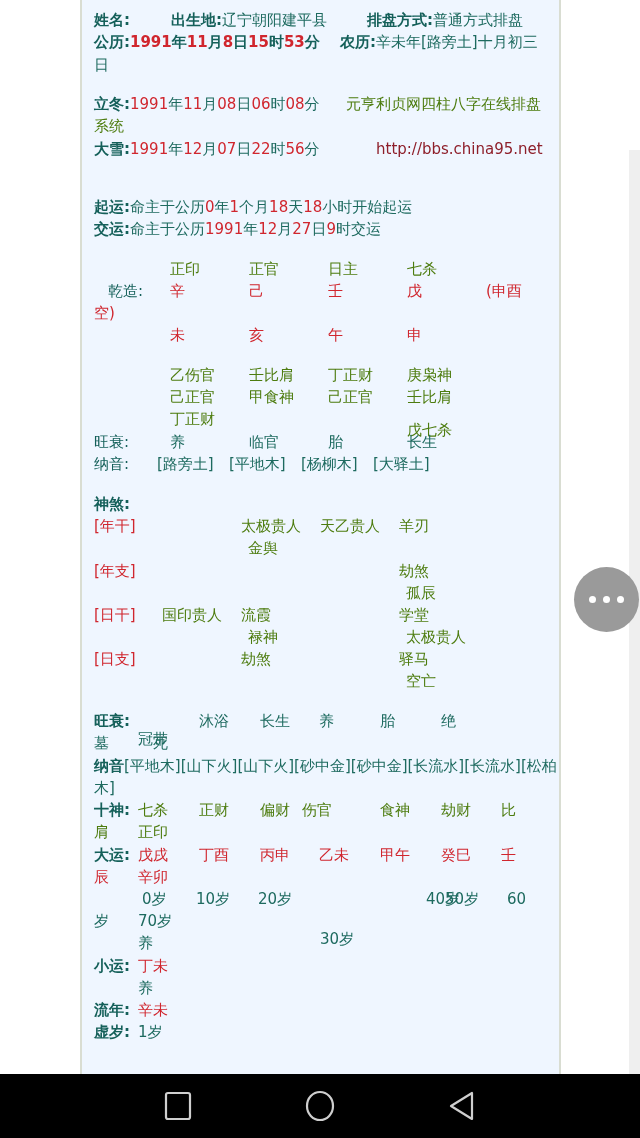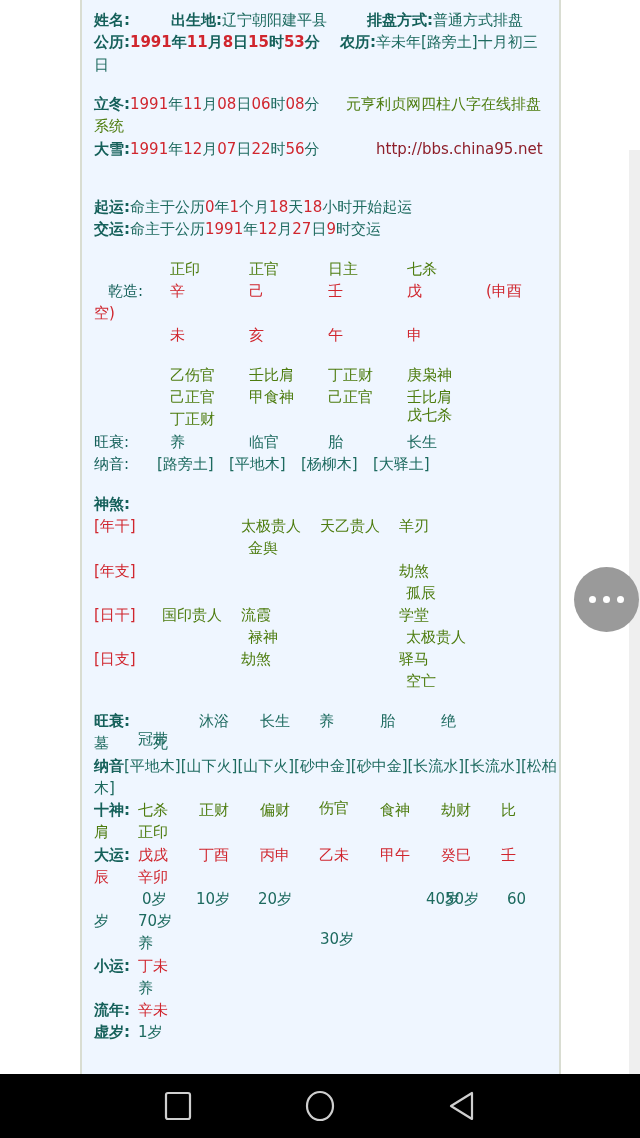--- a/index.html
+++ b/index.html
@@ -86,21 +86,21 @@
 
 <div class="ln b" style="left:170px;top:364px;">乙伤官</div>
 <div class="ln b" style="left:170px;top:386px;">己正官</div>
 <div class="ln b" style="left:170px;top:408px;">丁正财</div>
 <div class="ln b" style="left:249px;top:364px;">壬比肩</div>
 <div class="ln b" style="left:249px;top:386px;">甲食神</div>
 <div class="ln b" style="left:328px;top:364px;">丁正财</div>
 <div class="ln b" style="left:328px;top:386px;">己正官</div>
 <div class="ln b" style="left:407px;top:364px;">庚枭神</div>
 <div class="ln b" style="left:407px;top:386px;">壬比肩</div>
-<div class="ln b" style="left:407px;top:404px;">戊七杀</div>
+<div class="ln b" style="left:407px;top:419px;">戊七杀</div>
 
 <div class="ln lbl-n" style="left:94px;top:431px;">旺衰:</div>
 <div class="ln g" style="left:170px;top:431px;">养</div>
 <div class="ln g" style="left:249px;top:431px;">临官</div>
 <div class="ln g" style="left:328px;top:431px;">胎</div>
 <div class="ln g" style="left:407px;top:431px;">长生</div>
 
 <div class="ln lbl-n" style="left:94px;top:453px;">纳音:</div>
 <div class="ln g" style="left:157px;top:453px;">[路旁土]</div>
 <div class="ln g" style="left:229px;top:453px;">[平地木]</div>
@@ -143,21 +143,21 @@
 
 <div class="ln" style="left:94px;top:755px;">
   <span class="lbl">纳音</span><span class="g">[平地木][山下火][山下火][砂中金][砂中金][长流水][长流水][松柏</span>
 </div>
 <div class="ln g" style="left:94px;top:777px;">木]</div>
 
 <div class="ln lbl" style="left:94px;top:799px;">十神:</div>
 <div class="ln b" style="left:138px;top:799px;">七杀</div>
 <div class="ln b" style="left:199px;top:799px;">正财</div>
 <div class="ln b" style="left:260px;top:799px;">偏财</div>
-<div class="ln b" style="left:319px;top:799px;font-family:Liberation Mono, monospace;">伤官</div>
+<div class="ln b" style="left:302px;top:799px;">伤官</div>
 <div class="ln b" style="left:380px;top:799px;text-align:right;">食神</div>
 <div class="ln b" style="left:441px;top:799px;">劫财</div>
 <div class="ln b" style="left:501px;top:799px;">比</div>
 <div class="ln b" style="left:94px;top:821px;">肩</div>
 <div class="ln b" style="left:138px;top:821px;">正印</div>
 
 <div class="ln lbl" style="left:94px;top:844px;">大运:</div>
 <div class="ln r" style="left:138px;top:844px;">戊戌</div>
 <div class="ln r" style="left:199px;top:844px;">丁酉</div>
 <div class="ln r" style="left:260px;top:844px;">丙申</div>

